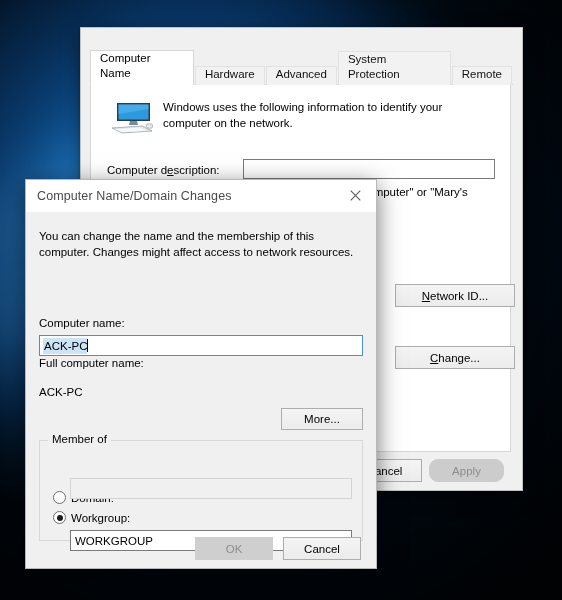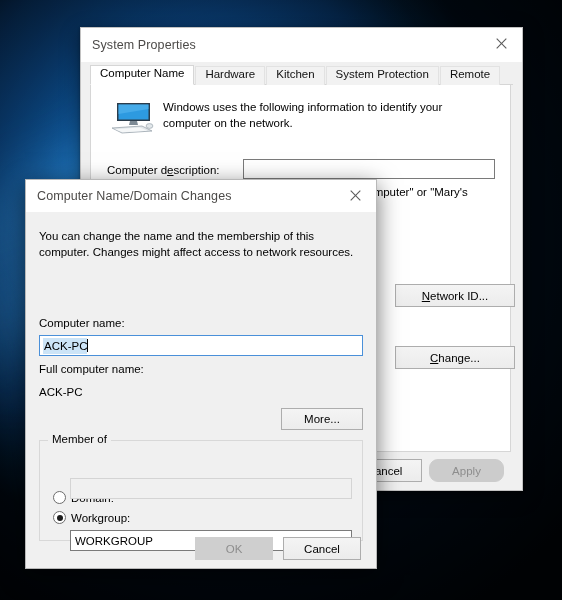--- a/index.html
+++ b/index.html
@@ -267,21 +267,21 @@
   }
   #cn-caret {
     display: inline-block;
     width: 1px;
     height: 13px;
     background: #000;
     margin-left: 0px;
   }
   #cn-full-label {
     position: absolute;
-    left: 13px; top: 151px;
+    left: 13px; top: 145px;
     font-size: 11.5px;
   }
   #cn-full-value {
     position: absolute;
     left: 13px; top: 174px;
     font-size: 11.5px;
   }
   #cn-more {
     position: absolute;
     left: 255px; top: 196px;
@@ -384,34 +384,25 @@
 </head>
 <body>
 
 <div id="desktop">
   <div id="wall-streak-a"></div>
   <div id="wall-streak-b"></div>
   <div id="wall-vignette"></div>
 
   <div class="win" id="sysprops">
 
-    <div class="titlebar">
-      <div class="title">System Properties</div>
-      <div class="closebtn">
-        <svg width="11" height="11" viewBox="0 0 11 11" aria-hidden="true">
-          <line x1="0.7" y1="0.7" x2="10.3" y2="10.3" stroke="#5a5a5a" stroke-width="1.05"></line>
-          <line x1="10.3" y1="0.7" x2="0.7" y2="10.3" stroke="#5a5a5a" stroke-width="1.05"></line>
-        </svg>
-      </div>
-    </div>
 
     <div id="tabstrip">
       <div class="tab active">Computer Name</div>
       <div class="tab">Hardware</div>
-      <div class="tab">Kitchen</div>
+      <div class="tab">Advanced</div>
       <div class="tab">System Protection</div>
       <div class="tab">Remote</div>
     </div>
 
     <div id="tabpanel">
 
       <div id="pc-icon">
         <svg width="46" height="40" viewBox="0 0 46 40" aria-hidden="true">
 
           <path d="M8 3 L41 3 L41 21 L8 21 Z" fill="#2b3c4b"></path>

